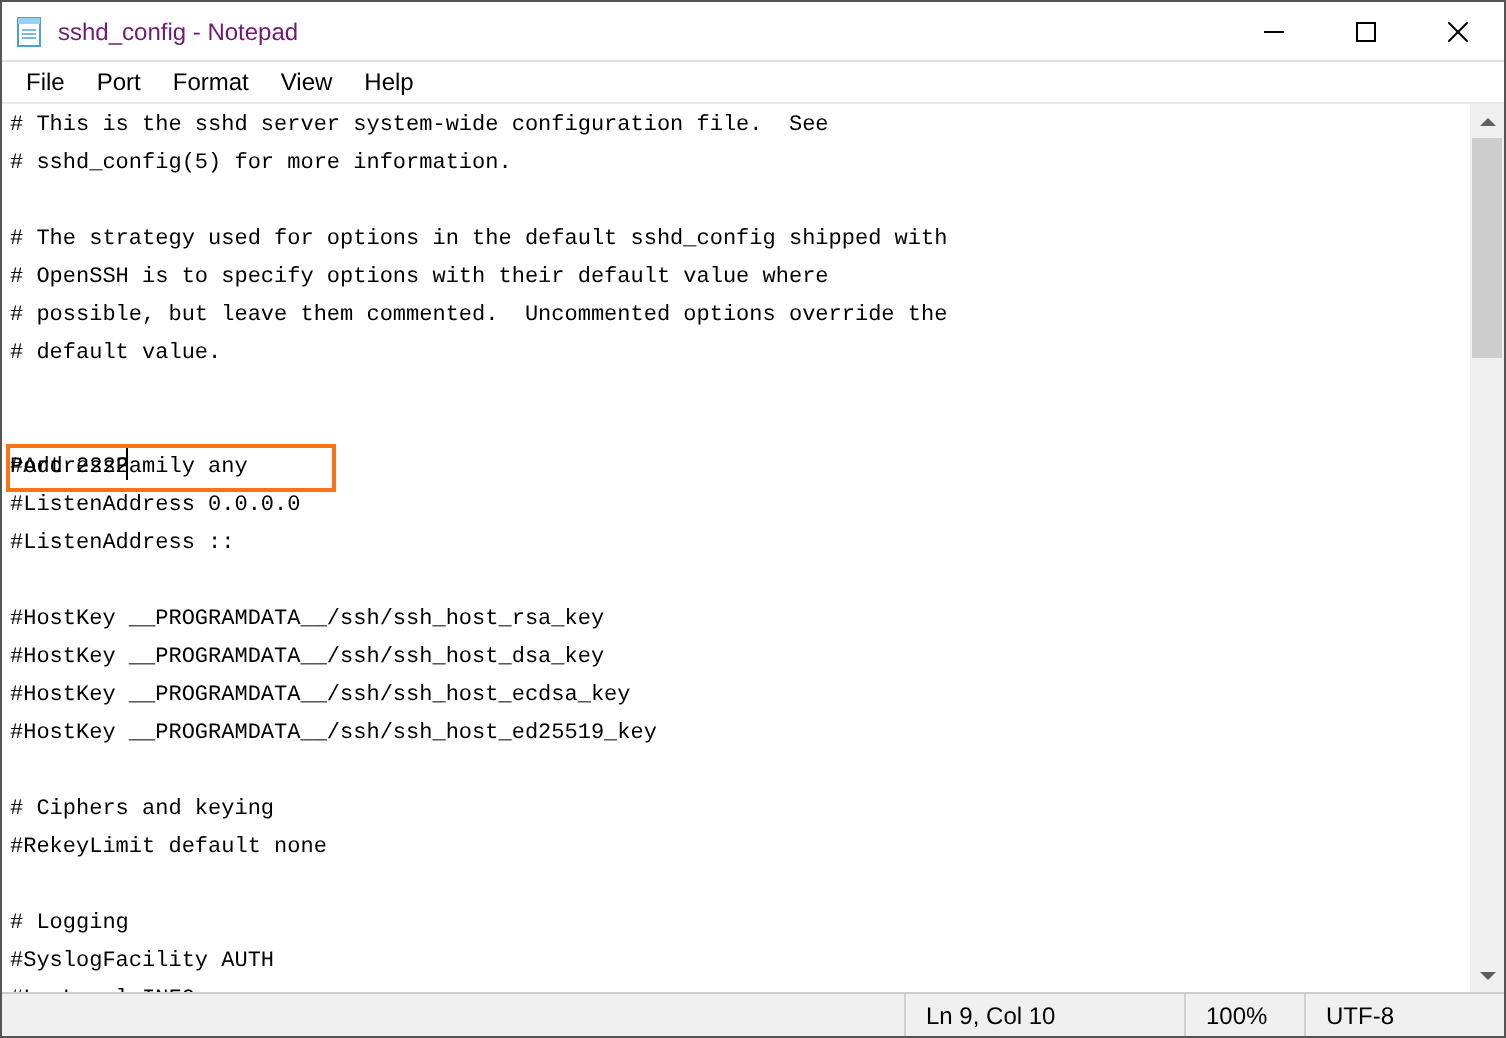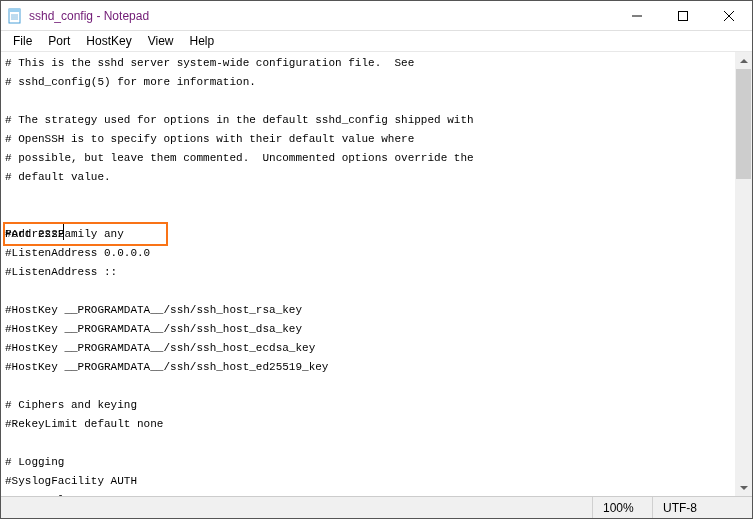--- a/index.html
+++ b/index.html
@@ -162,21 +162,21 @@
           <line x1="0" y1="0" x2="10" y2="10" stroke="#000" stroke-width="1"></line>
           <line x1="10" y1="0" x2="0" y2="10" stroke="#000" stroke-width="1"></line>
         </svg>
     </div>
   </div>
 </div>
 
 <div class="menubar">
   <div class="menu-item">File</div>
   <div class="menu-item">Port</div>
-  <div class="menu-item">HostKey</div>
+  <div class="menu-item">Format</div>
   <div class="menu-item">View</div>
   <div class="menu-item">Help</div>
 </div>
 
 <div class="editor-wrap">
   <div class="editor" id="editor"><div class="line"># This is the sshd server system-wide configuration file.  See</div><div class="line"># sshd_config(5) for more information.</div><div class="line"></div><div class="line"># The strategy used for options in the default sshd_config shipped with</div><div class="line"># OpenSSH is to specify options with their default value where</div><div class="line"># possible, but leave them commented.  Uncommented options override the</div><div class="line"># default value.</div><div class="line"></div><div class="line"><span class="highlight-box">Port 2222<span class="caret"></span></span></div><div class="line">#AddressFamily any</div><div class="line">#ListenAddress 0.0.0.0</div><div class="line">#ListenAddress ::</div><div class="line"></div><div class="line">#HostKey __PROGRAMDATA__/ssh/ssh_host_rsa_key</div><div class="line">#HostKey __PROGRAMDATA__/ssh/ssh_host_dsa_key</div><div class="line">#HostKey __PROGRAMDATA__/ssh/ssh_host_ecdsa_key</div><div class="line">#HostKey __PROGRAMDATA__/ssh/ssh_host_ed25519_key</div><div class="line"></div><div class="line"># Ciphers and keying</div><div class="line">#RekeyLimit default none</div><div class="line"></div><div class="line"># Logging</div><div class="line">#SyslogFacility AUTH</div><div class="line">#LogLevel INFO</div></div>
   <div class="vscroll">
     <div class="arrow">
       <svg width="8" height="4">
           <polygon points="4,0 8,4 0,4" fill="#606060"></polygon>
@@ -188,15 +188,16 @@
     <div class="arrow">
       <svg width="8" height="4">
           <polygon points="0,0 8,0 4,4" fill="#606060"></polygon>
         </svg>
     </div>
   </div>
 </div>
 
 <div class="statusbar">
   <div class="status-spacer"></div>
+  <div class="status-cell" style="width:140px">Ln 9, Col 10</div>
   <div class="status-cell" style="width:60px">100%</div>
   <div class="status-cell" style="width:100px">UTF-8</div>
 </div>
 
 </body></html>

